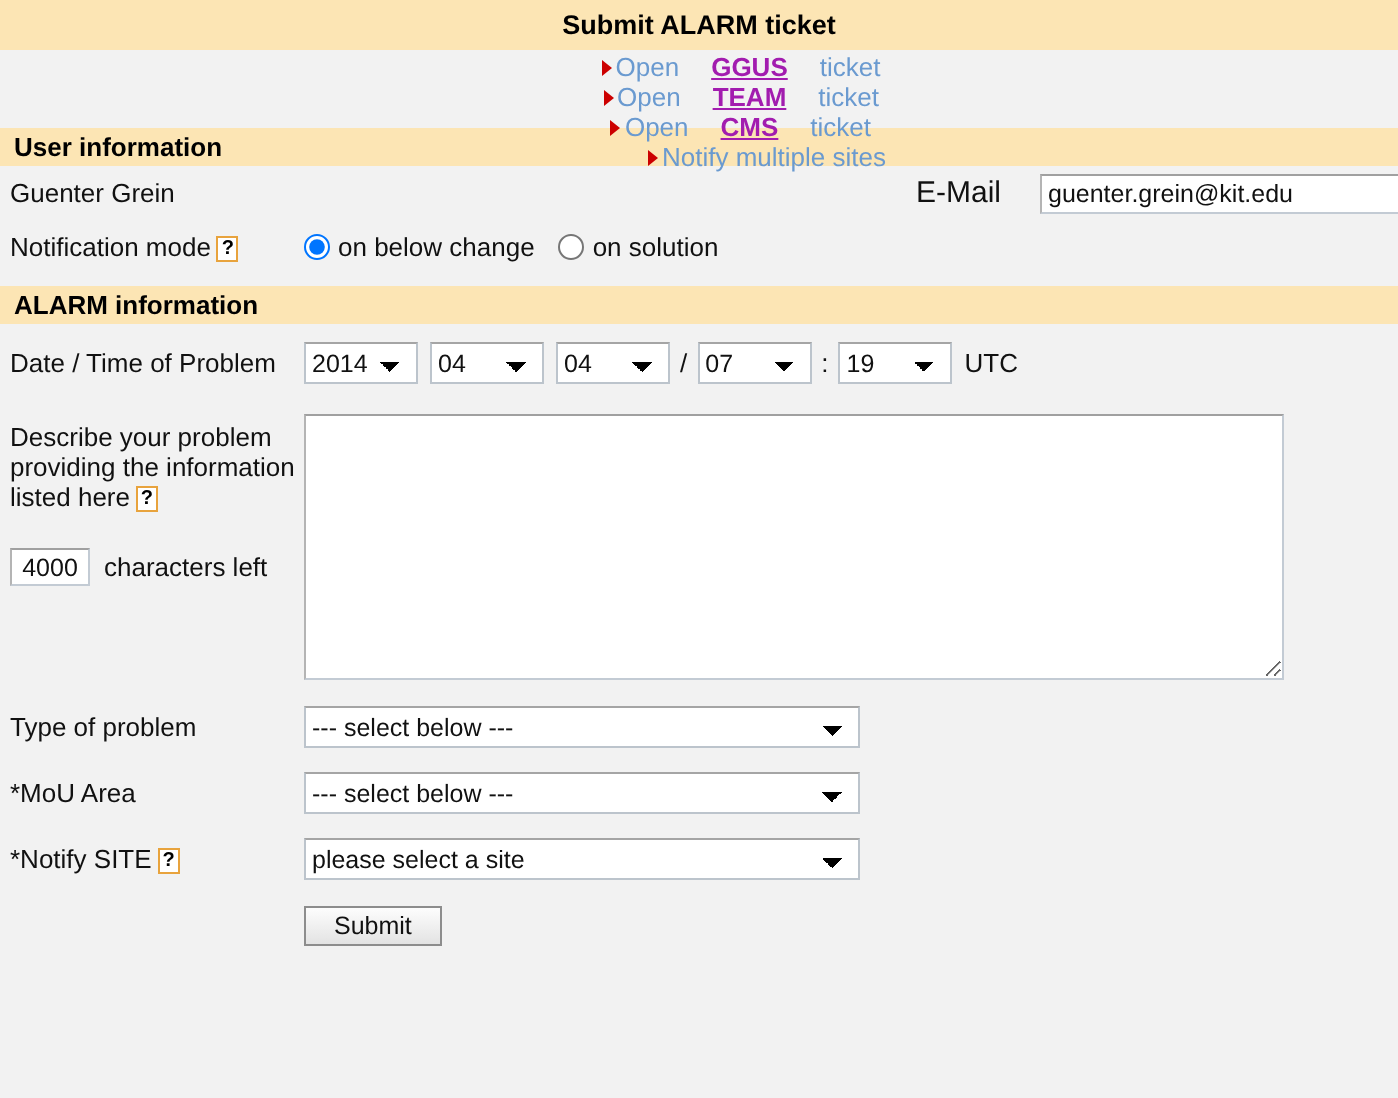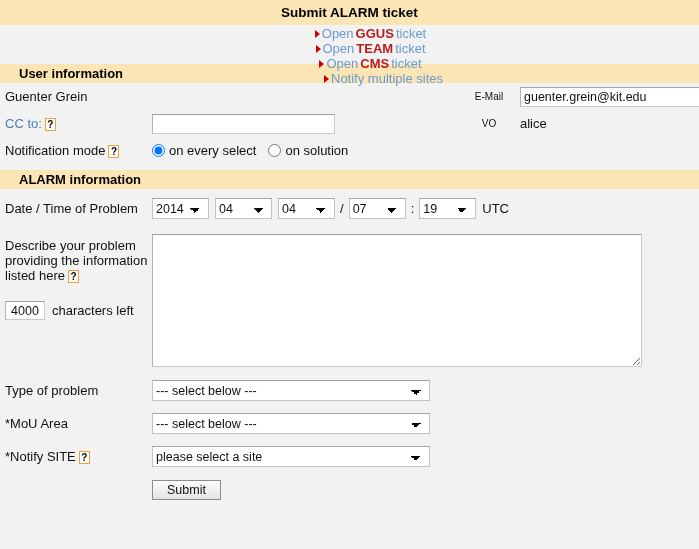--- a/index.html
+++ b/index.html
@@ -55,32 +55,32 @@
   }
   .qlink:last-child { margin-right: 0; }
   .bullet {
     display: inline-block;
     width: 0; height: 0;
     border-left: 5px solid #cc0000;
     border-top: 4px solid transparent;
     border-bottom: 4px solid transparent;
     margin-right: 2px;
   }
-  .qlink .strong { font-weight: bold; color: #b91c1c; margin: 0 2px; }
+  .qlink .strong { font-weight: bold; color: #a21caf; margin: 0 16px; text-decoration: underline; }
   .qlink .soft { color: #6a9ad0; }
 
   
   .section-head {
     background: #fce5b4;
     font-weight: bold;
     font-size: 13px;
     color: #000;
     height: 19px;
     line-height: 19px;
-    padding-left: 19px;
+    padding-left: 7px;
   }
 
   
   .rowblock { padding: 0; }
   .frow {
     display: flex;
     align-items: center;
     min-height: 27px;
     padding-left: 5px;
   }
@@ -208,21 +208,21 @@
 
   
   .userinfo-row {
     display: flex;
     align-items: center;
     min-height: 27px;
     padding-left: 5px;
   }
   .col-left { display: flex; align-items: center; width: 453px; flex: 0 0 453px; }
   .col-right { display: flex; align-items: center; }
-  .lbl-right { width: 62px; flex: 0 0 62px; font-size: 10px; text-align: center; }
+  .lbl-right { width: 62px; flex: 0 0 62px; font-size: 15px; }
 </style>
 </head>
 <body>
 
 <div class="page">
 
   <div class="title-bar">Submit ALARM ticket</div>
 
   <div class="quicklinks">
     <a class="qlink" href="#">
@@ -256,40 +256,28 @@
     <div class="userinfo-row">
       <div class="col-left">
         <div class="val">Guenter Grein</div>
       </div>
       <div class="col-right">
         <div class="lbl-right">E-Mail</div>
         <input id="email-input" class="txt" type="text" value="guenter.grein@kit.edu" style="">
       </div>
     </div>
 
-    <div class="userinfo-row">
-      <div class="col-left">
-        <div class="lbl">
-          <a class="lbl-link" href="#">CC to:</a><span class="help">?</span>
-        </div>
-        <input id="cc-input" class="txt" type="text" value="" style="">
-      </div>
-      <div class="col-right">
-        <div class="lbl-right">VO</div>
-        <div class="val">alice</div>
-      </div>
-    </div>
 
     <div class="userinfo-row">
       <div class="lbl">
         <span>Notification mode</span><span class="help">?</span>
       </div>
       <span class="radio-wrap">
         <input type="radio" name="notifmode" checked="" style="">
-        <span class="radio-lbl">on every select</span>
+        <span class="radio-lbl">on below change</span>
       </span>
       <span class="radio-wrap">
         <input type="radio" name="notifmode" style="">
         <span class="radio-lbl">on solution</span>
       </span>
     </div>
 
     <div class="spacer-6"></div>
   </div>
 

